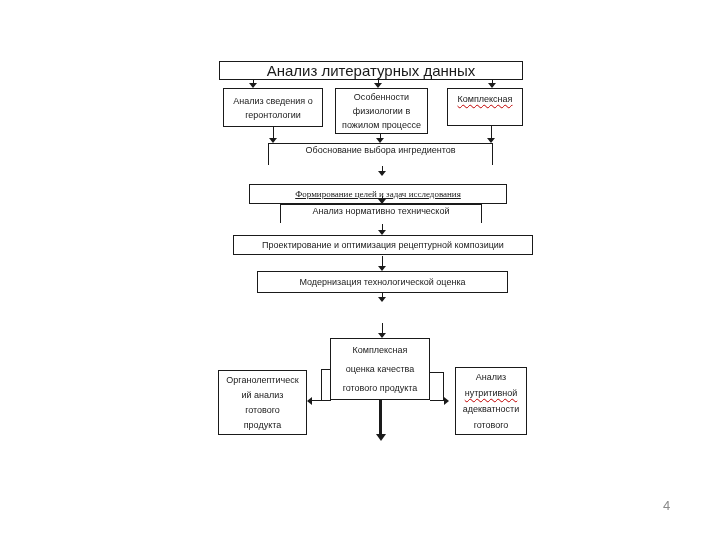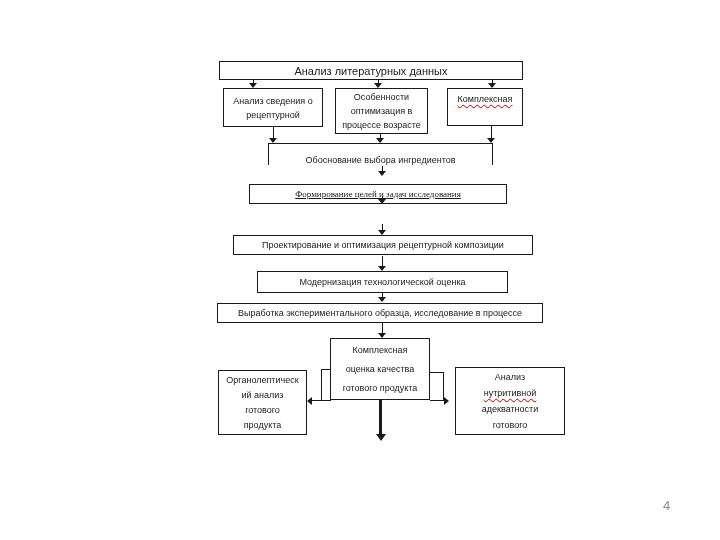--- a/index.html
+++ b/index.html
@@ -2,22 +2,22 @@
 <html><head>
 <meta charset="utf-8">
 <style>
   html,body{margin:0;padding:0;background:#ffffff;}
   .slide{position:relative;width:720px;height:540px;background:#ffffff;overflow:hidden;
          font-family:"Liberation Sans",sans-serif;color:#1a1a1a;}
   .box{position:absolute;border:1px solid #1a1a1a;background:#ffffff;box-sizing:border-box;
        display:flex;flex-direction:column;justify-content:center;align-items:center;
        text-align:center;font-size:9px;line-height:12px;color:#1a1a1a;}
   .box span{display:block;}
-  .title-box{font-size:11px;justify-content:center;}
-  .open-bottom{border-bottom:none;justify-content:flex-start;padding-top:10px;}
+  .title-box{font-size:15px;justify-content:center;}
+  .open-bottom{border-bottom:none;justify-content:flex-start;padding-top:0;}
   .top-align{justify-content:flex-start;padding-top:4px;}
   .lh14{line-height:14px;}
   .lh15{line-height:15px;}
   .lh16{line-height:16px;}
   .lh19{line-height:19px;}
   .lh13{line-height:13px;}
   .serif{font-family:"Liberation Serif",serif;}
   .u{text-decoration:underline;}
   .sp{text-decoration:underline wavy #c00000;text-decoration-thickness:1px;text-underline-offset:2px;}
   .vline{position:absolute;width:1px;background:#1a1a1a;}
@@ -41,26 +41,26 @@
 
   <div class="vline" style="left:253px;top:80px;height:3px"></div>
   <div class="ah ah-down" style="left:249px;top:83px"></div>
   <div class="vline" style="left:378px;top:80px;height:3px"></div>
   <div class="ah ah-down" style="left:374px;top:83px"></div>
   <div class="vline" style="left:492px;top:80px;height:3px"></div>
   <div class="ah ah-down" style="left:488px;top:83px"></div>
 
   <div class="box lh14" style="left:223px;top:88px;width:100px;height:39px">
     <span>Анализ сведения о</span>
-    <span>рецептурной</span>
+    <span>геронтологии</span>
   </div>
   <div class="box lh14" style="left:335px;top:88px;width:93px;height:46px">
     <span>Особенности</span>
-    <span>оптимизация в</span>
-    <span>процессе возрасте</span>
+    <span>физиологии в</span>
+    <span>пожилом процессе</span>
   </div>
   <div class="box top-align" style="left:447px;top:88px;width:76px;height:38px">
     <span class="sp">Комплексная</span>
   </div>
 
   <div class="vline" style="left:273px;top:127px;height:11px"></div>
   <div class="ah ah-down" style="left:269px;top:138px"></div>
   <div class="vline" style="left:380px;top:134px;height:4px"></div>
   <div class="ah ah-down" style="left:376px;top:138px"></div>
   <div class="vline" style="left:491px;top:126px;height:12px"></div>
@@ -71,38 +71,38 @@
   </div>
   <div class="vline" style="left:382px;top:166px;height:5px"></div>
   <div class="ah ah-down" style="left:378px;top:171px"></div>
 
   <div class="box" style="left:249px;top:184px;width:258px;height:20px">
     <span class="serif u">Формирование целей и задач исследования</span>
   </div>
   <div class="vline" style="left:382px;top:196px;height:3px"></div>
   <div class="ah ah-down" style="left:378px;top:199px"></div>
 
+  <div class="box open-bottom" style="left:280px;top:204px;width:202px;height:19px">
+    <span>Анализ нормативно технической</span>
+  </div>
   <div class="vline" style="left:382px;top:224px;height:6px"></div>
   <div class="ah ah-down" style="left:378px;top:230px"></div>
 
   <div class="box" style="left:233px;top:235px;width:300px;height:20px">
     <span>Проектирование и оптимизация рецептурной композиции</span>
   </div>
   <div class="vline" style="left:382px;top:256px;height:10px"></div>
   <div class="ah ah-down" style="left:378px;top:266px"></div>
 
   <div class="box" style="left:257px;top:271px;width:251px;height:22px">
     <span>Модернизация технологической оценка</span>
   </div>
   <div class="vline" style="left:382px;top:293px;height:4px"></div>
   <div class="ah ah-down" style="left:378px;top:297px"></div>
 
-  <div class="box" style="left:217px;top:303px;width:326px;height:20px">
-    <span>Выработка экспериментального образца, исследование в процессе</span>
-  </div>
   <div class="vline" style="left:382px;top:323px;height:10px"></div>
   <div class="ah ah-down" style="left:378px;top:333px"></div>
 
   <div class="box lh19" style="left:330px;top:338px;width:100px;height:62px">
     <span>Комплексная</span>
     <span>оценка качества</span>
     <span>готового продукта</span>
   </div>
 
   <div class="vline" style="left:321px;top:369px;height:31px"></div>
@@ -115,21 +115,21 @@
   <div class="hline" style="left:430px;top:400px;width:14px"></div>
   <div class="ah ah-right" style="left:444px;top:397px"></div>
 
   <div class="box lh15" style="left:218px;top:370px;width:89px;height:65px">
     <span>Органолептическ</span>
     <span>ий анализ</span>
     <span>готового</span>
     <span>продукта</span>
   </div>
 
-  <div class="box lh16" style="left:455px;top:367px;width:110px;height:68px">
+  <div class="box lh16" style="left:455px;top:367px;width:72px;height:68px">
     <span>Анализ</span>
     <span class="sp">нутритивной</span>
     <span>адекватности</span>
     <span>готового</span>
   </div>
 
   <div class="thickline" style="left:379px;top:400px;height:34px"></div>
   <div class="ah ah-down-big" style="left:376px;top:434px"></div>
 
 

